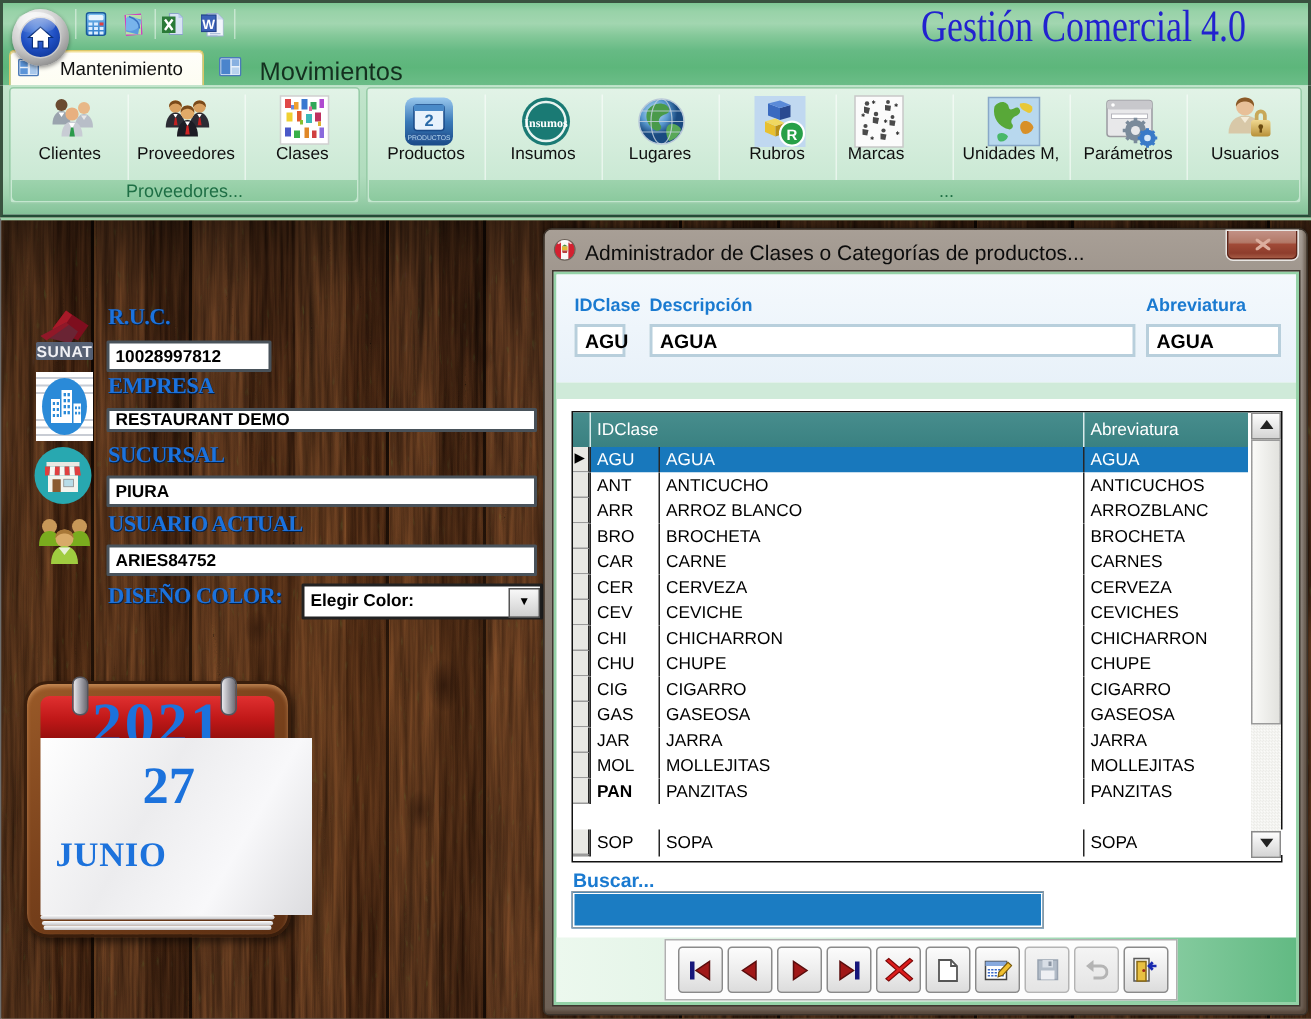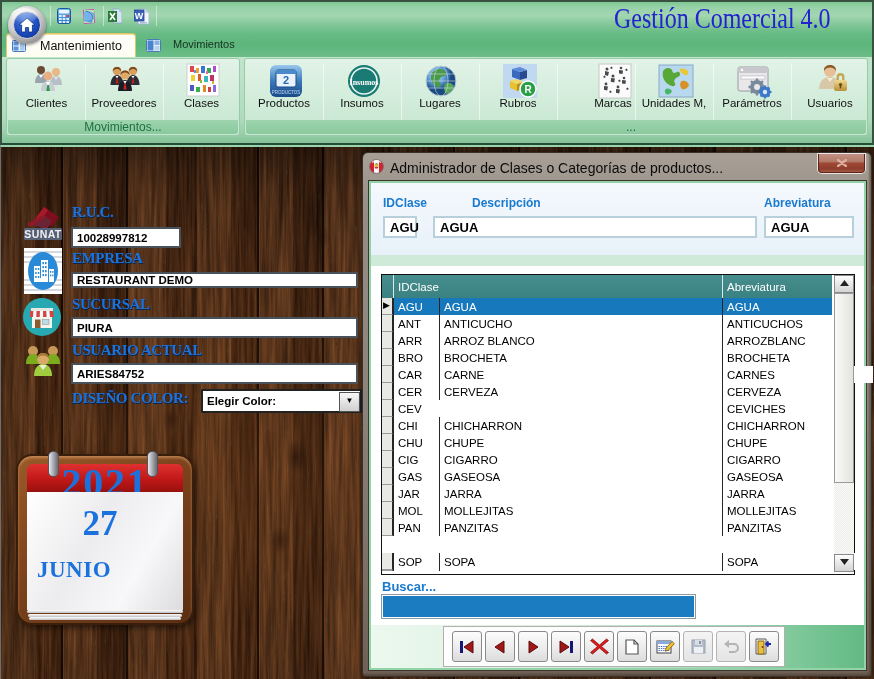--- a/index.html
+++ b/index.html
@@ -5,21 +5,21 @@
 body{width:874px;height:679px;overflow:hidden;position:relative;font-family:"Liberation Sans",sans-serif;}
 .abs{position:absolute;}
 
 #topband{left:0;top:0;width:874px;height:57px;background:linear-gradient(#7fc794 0%,#98d2a8 10%,#a2d6b0 25%,#84c899 40%,#66ba84 58%,#5db67b 78%,#6cbd88 100%);border-top:2px solid #39523f;border-left:2px solid #39523f;border-right:2px solid #39523f;box-sizing:border-box;}
 #apptitle{left:614px;top:2px;width:224px;height:28px;font-family:"Liberation Serif",serif;font-size:24px;color:#2222cf;white-space:nowrap;transform:scaleY(1.25);transform-origin:0 0;}
 .qsep{top:6px;width:1px;height:20px;background:rgba(255,255,255,0.45);}
 
 #tabActive{left:6px;top:33px;width:130px;height:24px;background:linear-gradient(#fffefa,#fdfdf2);border:1px solid #ddc768;border-bottom:none;box-shadow:inset 0 1px 0 #f2e09a;border-radius:4px 4px 0 0;box-sizing:border-box;}
 #tabActive .txt{position:absolute;left:33px;top:5px;font-size:12.5px;color:#111;}
 #tabMov{left:141px;top:33px;width:120px;height:24px;}
-#tabMov .txt{position:absolute;left:32px;top:5px;font-size:11px;color:#14301f;}
+#tabMov .txt{position:absolute;left:32px;top:5px;font-size:17px;color:#14301f;}
 
 #ribbon{left:0;top:57px;width:874px;height:88px;background:linear-gradient(#c2e5cc 0%,#b0dcbd 70%,#9ed2ae 85%,#84c298 100%);border-left:2px solid #39523f;border-right:2px solid #39523f;border-bottom:2px solid #234d36;box-sizing:border-box;}
 .rgroup{position:absolute;top:1px;height:78px;background:linear-gradient(#e2f3e7 0%,#d2ecda 55%,#c4e6cf 100%);border:1px solid #98cca8;border-radius:3px;box-sizing:border-box;}
 .rcap{position:absolute;left:1px;right:1px;bottom:1px;height:14px;background:linear-gradient(#9dd3ad,#8bc99e);border-radius:0 0 3px 3px;color:#1e6f45;font-size:12px;text-align:center;line-height:14px;}
 .rcell{position:absolute;top:0;height:68px;}
 .rcell .lbl{position:absolute;left:0;right:0;top:38px;text-align:center;font-size:11.5px;color:#101010;}
 .rcell .ic{position:absolute;top:4px;left:50%;margin-left:-16px;width:32px;height:32px;}
 .csep{position:absolute;top:4px;width:1px;height:60px;background:rgba(255,255,255,0.55);}
 
 #main{left:0;top:145px;width:874px;height:534px;background-color:#3f2310;border-left:1px solid #6e6e6e;border-top:2px solid #9bd4ab;box-sizing:border-box;overflow:hidden;}
@@ -34,21 +34,21 @@
  radial-gradient(ellipse 12px 18px at 170px 272px, rgba(25,10,4,0.4), rgba(0,0,0,0) 70%),
  radial-gradient(ellipse 11px 16px at 322px 90px, rgba(25,10,4,0.35), rgba(0,0,0,0) 70%),
  radial-gradient(ellipse 480px 360px at 26% 62%, rgba(190,110,45,0.15), rgba(0,0,0,0) 70%),
  linear-gradient(rgba(0,0,0,0.38), rgba(0,0,0,0.1) 45px, rgba(0,0,0,0) 90px),
  linear-gradient(90deg, rgba(0,0,0,0.18), rgba(0,0,0,0) 30px);}
 .blab{font-family:"Liberation Serif",serif;font-weight:bold;color:#1c72dc;font-size:15px;letter-spacing:-0.4px;text-shadow:0.5px 0.5px 0 #05224a;white-space:nowrap;}
 .inp{background:#fff;border:2px solid #49525a;border-radius:1px;box-sizing:border-box;font-weight:bold;font-size:11.5px;color:#000;padding-left:4px;display:flex;align-items:center;}
 
 #cal{left:16px;top:454px;width:178px;height:171px;background:linear-gradient(145deg,#9a5a28 0%,#7a421c 45%,#5a2e12 100%);border-radius:16px;border:2px solid #3a1e0c;box-shadow:2px 3px 6px rgba(0,0,0,0.55),inset 0 2px 3px rgba(255,200,140,0.45);box-sizing:border-box;}
 #calred{position:absolute;left:9px;top:8px;width:156px;height:28px;background:linear-gradient(#e03030 0%,#c01818 55%,#98100e 100%);border-radius:6px 6px 0 0;}
-#calwhite{position:absolute;left:9px;top:36px;width:156px;height:118px;background:linear-gradient(120deg,#ffffff 0%,#ececee 40%,#f8f8fa 70%,#dcdcdf 100%);}
+#calwhite{position:absolute;left:9px;top:36px;width:181px;height:118px;background:linear-gradient(120deg,#ffffff 0%,#ececee 40%,#f8f8fa 70%,#dcdcdf 100%);}
 .calpg{position:absolute;left:9px;width:156px;height:3px;background:linear-gradient(#ffffff,#c0c0c4);border-radius:2px;}
 .ring{position:absolute;width:11px;height:26px;background:linear-gradient(90deg,#e8e8ec,#9a9aa2 60%,#6a6a72);border-radius:5px;border:1px solid #55555d;box-sizing:border-box;}
 .caltx{position:absolute;font-family:"Liberation Serif",serif;font-weight:bold;color:#1c72dc;}
 
 #dlg{left:362px;top:152px;width:510px;height:525px;}
 #dlgframe{position:absolute;inset:0;background:linear-gradient(#a89f96 0%,#968d85 12%,#8b8279 50%,#7e7268 78%,#6e6055 100%);border:1px solid #3a322a;border-radius:6px 6px 4px 4px;box-shadow:0 0 4px rgba(0,0,0,0.5),inset -2px -2px 2px rgba(60,42,28,0.45);box-sizing:border-box;}
 #dlgtitle{position:absolute;left:28px;top:8px;font-size:14px;color:#0c0c0c;}
 #dlgclose{position:absolute;left:456px;top:2px;width:47px;height:19px;background:linear-gradient(#c29185 0%,#b37a69 42%,#a04a37 50%,#8e3d2c 82%,#a45a44 100%);border:1px solid #5f2418;border-top:none;border-radius:0 0 4px 4px;box-shadow:0 0 0 1px rgba(255,255,255,0.75);box-sizing:border-box;}
 #dlgclose span{position:absolute;left:0;right:0;top:1px;text-align:center;color:#f0d8d2;font-weight:bold;font-size:13px;text-shadow:0 1px 1px #5a1e12;}
 #dlgclient{position:absolute;left:7px;top:29px;width:497px;height:489px;background:#fff;border:2px solid #94d2a7;outline:1px solid #3f372f;box-sizing:border-box;}
@@ -213,21 +213,21 @@
               <rect x="8" y="7" width="2" height="3" fill="#6a8ae0"></rect>
               <rect x="20" y="8" width="2" height="3" fill="#e06a9a"></rect>
               <rect x="14" y="17" width="2" height="3" fill="#8ac030"></rect>
               <rect x="26" y="18" width="2" height="3" fill="#e0b030"></rect>
             </g>
           </svg></span>
         <span class="lbl">Clases</span>
       </div>
     <div class="csep" style="left:78px;"></div>
       <div class="csep" style="left:156px;"></div>
-    <div class="rcap">Movimientos...</div>
+    <div class="rcap">Proveedores...</div>
   </div>
   <div class="rgroup" style="left:242px;width:624px;">
     <div class="rcell" style="left:0px;width:78px;">
         <span class="ic"><svg width="36" height="36" viewBox="0 0 36 36">
             <rect x="2" y="2" width="32" height="32" rx="6" fill="url(#prg)"></rect>
             <defs>
               <linearGradient id="prg" x1="0" y1="0" x2="0" y2="1">
                 <stop offset="0" stop-color="#9ac8ee"></stop>
                 <stop offset="0.5" stop-color="#3a7ab8"></stop>
                 <stop offset="1" stop-color="#1a4a88"></stop>
@@ -276,21 +276,21 @@
               <path d="M10 6l8-2 7 3-7 2z" fill="#5a8ad8"></path>
               <path d="M8 18l7 3v7l-7-3z" fill="#e8c030"></path>
               <path d="M15 21l6-2v7l-6 2z" fill="#b89018"></path>
               <path d="M8 18l7-2 6 3-6 2z" fill="#f0d860"></path>
             </g>
             <circle cx="26" cy="26" r="8" fill="#28a048" stroke="#fff" stroke-width="1.5"></circle>
             <text x="26" y="30" font-size="10" font-weight="bold" fill="#fff" text-anchor="middle" font-family="Liberation Sans">R</text>
           </svg></span>
         <span class="lbl">Rubros</span>
       </div>
-    <div class="rcell" style="left:329px;width:78px;">
+    <div class="rcell" style="left:300px;width:78px;">
         <span class="ic"><svg width="36" height="36" viewBox="0 0 36 36">
             <rect x="2" y="1" width="32" height="34" fill="#fbfbfb" stroke="#c8c8c8"></rect>
             <g fill="#4a4a4a">
               <circle cx="10" cy="6" r="1.5"></circle>
               <path d="M8 8l4 1-1 4-3-1z"></path>
               <circle cx="24" cy="5" r="1.3"></circle>
               <path d="M22 7l4 .5-.5 3.5-3.5-.5z"></path>
               <circle cx="16" cy="13" r="1.5"></circle>
               <path d="M14 15l4 .6-.8 4-3.4-.8z"></path>
               <circle cx="27" cy="15" r="1.3"></circle>
@@ -518,21 +518,21 @@
       </svg></div>
   <div id="dlgtitle">Administrador de Clases o Categorías de productos...</div>
   <div id="dlgclose">
       <span><svg width="10" height="8" viewBox="0 0 10 8">
           <path d="M1 1l8 6M9 1l-8 6" stroke="#dcaf9f" stroke-width="2.2" stroke-linecap="round"></path>
         </svg></span>
     </div>
   <div id="dlgclient">
     <div id="dlgtop">
       <div class="dlab" style="left:12px;top:13px;">IDClase</div>
-      <div class="dlab" style="left:62px;top:13px;margin-left:39px;">Descripción</div>
+      <div class="dlab" style="left:62px;top:13px;">Descripción</div>
       <div class="dlab" style="left:393px;top:13px;">Abreviatura</div>
       <div class="dinp" style="left:12px;top:33px;width:34px;height:22px;">AGU</div>
       <div class="dinp" style="left:62px;top:33px;width:324px;height:22px;">AGUA</div>
       <div class="dinp" style="left:393px;top:33px;width:90px;height:22px;">AGUA</div>
     </div>
     <div id="greenband"></div>
     <div id="grid">
       <div id="ghead">
           <div class="gcell" style="left:11px;width:46px;">IDClase</div>
           <div class="gcell" style="left:340px;width:110px;">Abreviatura</div>
@@ -556,35 +556,36 @@
           <div class="gcell" style="left:11px;width:46px;">ARR</div>
           <div class="gcell" style="left:57px;width:283px;">ARROZ BLANCO</div>
           <div class="gcell" style="left:340px;width:110px;">ARROZBLANC</div>
         </div>
       <div class="grow" style="top:74px;">
           <div class="gind"></div>
           <div class="gcell" style="left:11px;width:46px;">BRO</div>
           <div class="gcell" style="left:57px;width:283px;">BROCHETA</div>
           <div class="gcell" style="left:340px;width:110px;">BROCHETA</div>
         </div>
-      <div class="grow" style="top:91px;padding-left:41px;">
+      <div class="grow" style="top:91px;">
           <div class="gind"></div>
           <div class="gcell" style="left:11px;width:46px;">CAR</div>
           <div class="gcell" style="left:57px;width:283px;">CARNE</div>
           <div class="gcell" style="left:340px;width:110px;">CARNES</div>
         </div>
       <div class="grow" style="top:108px;">
           <div class="gind"></div>
           <div class="gcell" style="left:11px;width:46px;">CER</div>
           <div class="gcell" style="left:57px;width:283px;">CERVEZA</div>
           <div class="gcell" style="left:340px;width:110px;">CERVEZA</div>
         </div>
       <div class="grow" style="top:125px;">
           <div class="gind"></div>
           <div class="gcell" style="left:11px;width:46px;">CEV</div>
+          <div class="gcell" style="left:57px;width:283px;">CEVICHE</div>
           <div class="gcell" style="left:340px;width:110px;">CEVICHES</div>
         </div>
       <div class="grow" style="top:142px;">
           <div class="gind"></div>
           <div class="gcell" style="left:11px;width:46px;">CHI</div>
           <div class="gcell" style="left:57px;width:283px;">CHICHARRON</div>
           <div class="gcell" style="left:340px;width:110px;">CHICHARRON</div>
         </div>
       <div class="grow" style="top:159px;">
           <div class="gind"></div>
@@ -611,21 +612,21 @@
           <div class="gcell" style="left:340px;width:110px;">JARRA</div>
         </div>
       <div class="grow" style="top:227px;">
           <div class="gind"></div>
           <div class="gcell" style="left:11px;width:46px;">MOL</div>
           <div class="gcell" style="left:57px;width:283px;">MOLLEJITAS</div>
           <div class="gcell" style="left:340px;width:110px;">MOLLEJITAS</div>
         </div>
       <div class="grow" style="top:244px;">
           <div class="gind"></div>
-          <div class="gcell" style="left:11px;width:46px;">PAN</div>
+          <div class="gcell" style="left:11px;width:46px;font-weight:bold;">PAN</div>
           <div class="gcell" style="left:57px;width:283px;">PANZITAS</div>
           <div class="gcell" style="left:340px;width:110px;">PANZITAS</div>
         </div>
       <div class="grow" style="top:279px;font-family:Liberation Serif, serif;">
           <div class="gind"></div>
           <div class="gcell" style="left:11px;width:46px;">PAR</div>
           <div class="gcell" style="left:57px;width:283px;">PARIHUELA</div>
           <div class="gcell" style="left:340px;width:110px;">PARIHUELA</div>
         </div>
       <div class="grow" style="top:278px;padding-left:24px;">

